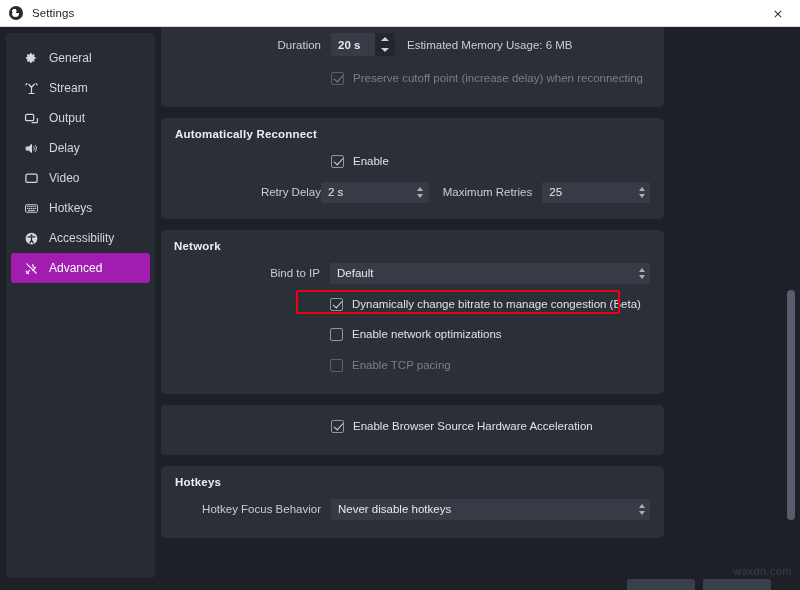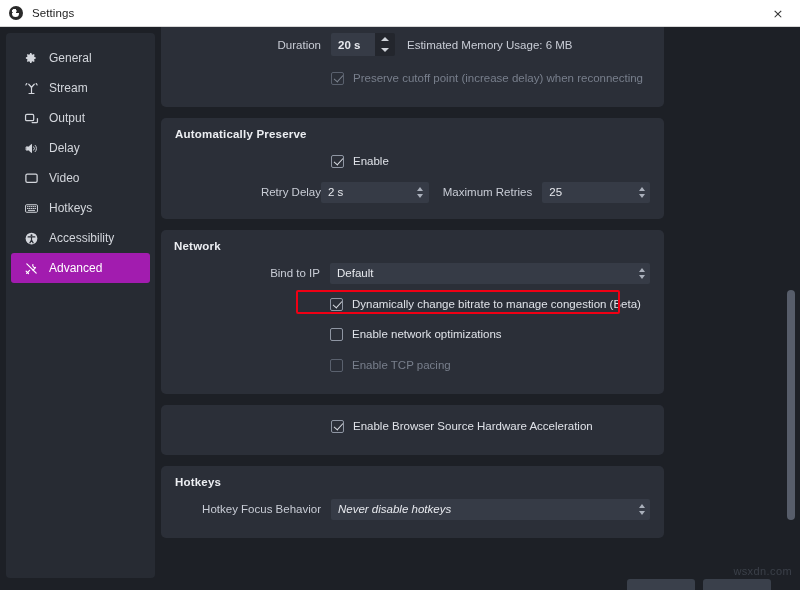--- a/index.html
+++ b/index.html
@@ -320,21 +320,21 @@
       <div class="row" style="margin-bottom:0;">
         <div style="width:146px; margin-right:10px;"></div>
         <div class="cbrow">
           <span class="cb checked disabled"></span>
           <span class="cbtext disabled">Preserve cutoff point (increase delay) when reconnecting</span>
         </div>
       </div>
     </div>
 
     <div class="group" style="padding-bottom:16px;">
-      <div class="group-title">Automatically Preserve</div>
+      <div class="group-title">Automatically Reconnect</div>
       <div class="row">
         <div style="width:146px; margin-right:10px;"></div>
         <div class="cbrow">
           <span class="cb checked"></span>
           <span class="cbtext">Enable</span>
         </div>
       </div>
       <div class="row" style="margin-bottom:0;">
         <div class="lbl" style="width:146px; margin-right:0;">Retry Delay</div>
         <div class="field combo" style="width:174px;">
@@ -402,21 +402,21 @@
           <span class="cb checked"></span>
           <span class="cbtext">Enable Browser Source Hardware Acceleration</span>
         </div>
       </div>
     </div>
 
     <div class="group" style="padding-bottom:18px;">
       <div class="group-title">Hotkeys</div>
       <div class="row" style="margin-bottom:0;">
         <div class="lbl" style="width:146px; margin-right:10px;">Hotkey Focus Behavior</div>
-        <div class="field combo" style="width:448px;font-style:italic;">
+        <div class="field combo" style="width:448px;">
           <span>Never disable hotkeys</span>
           <span class="spin">
             <span class="ar up"></span>
             <span class="ar dn"></span>
           </span>
         </div>
       </div>
     </div>
 
   </div>

